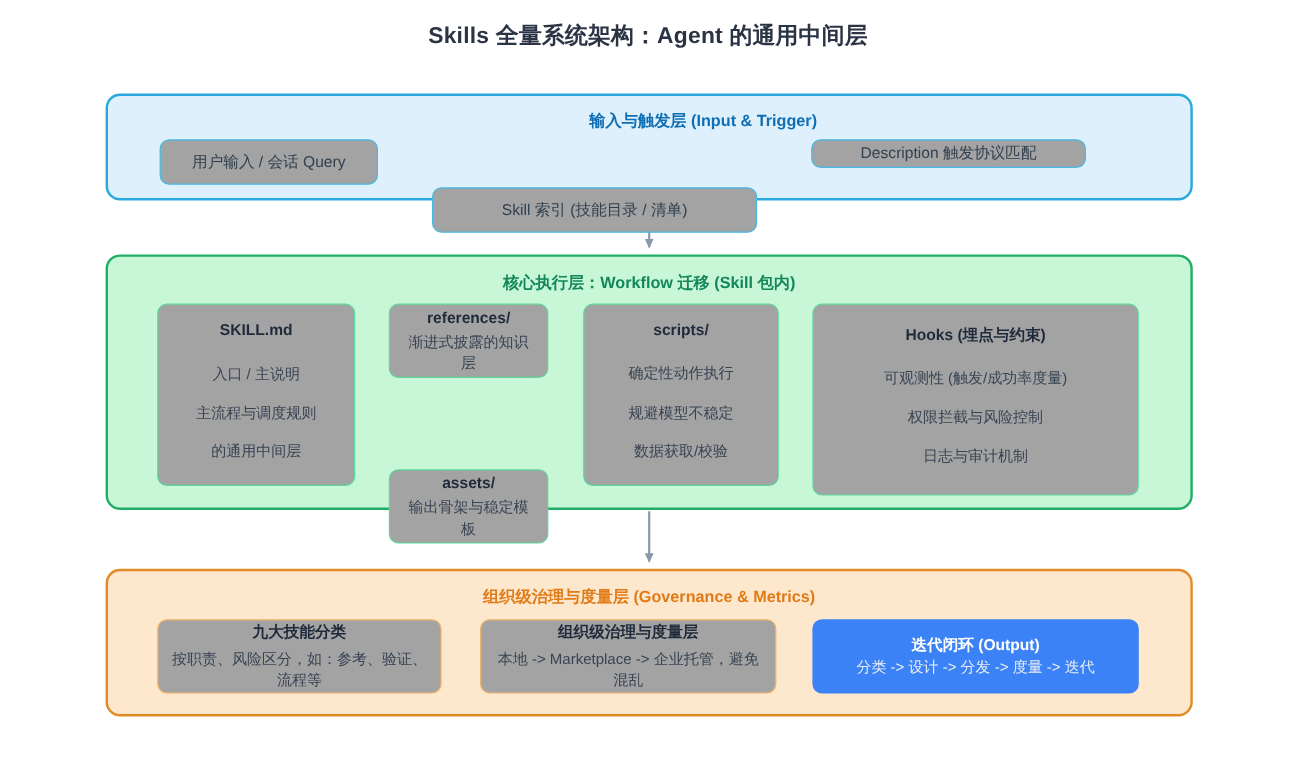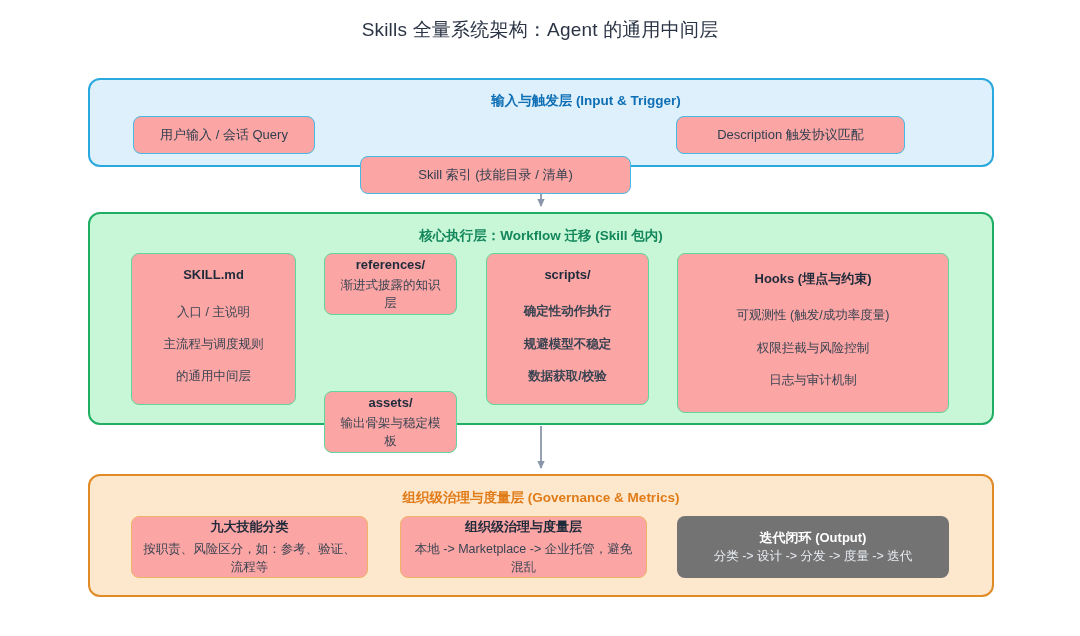--- a/index.html
+++ b/index.html
@@ -18,21 +18,21 @@
   }
 
   
   #page-title {
     position: absolute;
     left: 0;
     top: 17px;
     width: 1080px;
     text-align: center;
     font-size: 19px;
-    font-weight: normal;
+    font-weight: bold;
     letter-spacing: 0.2px;
     color: #2b3445;
   }
 
   
   .layer {
     position: absolute;
     box-sizing: border-box;
     border-radius: 12px;
   }
@@ -75,21 +75,21 @@
     height: 123px;
     background: #fde8ce;
     border: 2px solid #e08b26;
   }
   #layer-gov .layer-title { top: 13px; color: #e07b18; }
 
   
   .node {
     position: absolute;
     box-sizing: border-box;
-    background: #fca5a5;
+    background: #a3a3a3;
     border-radius: 8px;
     display: flex;
     flex-direction: column;
     align-items: center;
     justify-content: center;
     text-align: center;
     padding: 6px 10px;
   }
   .node .n-title {
     font-size: 13px;
@@ -101,43 +101,43 @@
     font-size: 12.5px;
     color: #394452;
     line-height: 1.45;
   }
 
   
   .node-blue { border: 1.6px solid #46b9e4; }
   .node-blue .n-title { font-weight: normal; font-size: 13px; color: #31404f; }
   #n-query  { left: 133px; top: 116px; width: 182px; height: 38px; }
   #n-index  { left: 360px; top: 116px; width: 271px; height: 38px; margin-top: 40px; }
-  #n-desc   { left: 676px; top: 116px; width: 229px; height: 38px; }
+  #n-desc   { left: 676px; top: 116px; width: 229px; height: 24px; }
 
   
   .node-green { border: 1.6px solid #5fd69b; }
   #n-skillmd   { left: 131px; top: 253px; width: 165px; height: 152px; }
   #n-skillmd .n-title { margin-bottom: 12px; }
   #n-skillmd .n-line  { margin: 7px 0; }
   #n-references{ left: 324px; top: 253px; width: 133px; height: 62px; }
   #n-assets    { left: 324px; top: 343px; width: 133px; height: 62px; margin-top: 48px; }
   #n-scripts   { left: 486px; top: 253px; width: 163px; height: 152px; }
   #n-scripts .n-title { margin-bottom: 11px; }
-  #n-scripts .n-line  { margin: 7px 0; font-weight: bold; }
+  #n-scripts .n-line  { margin: 7px 0; }
   #n-hooks     { left: 677px; top: 253px; width: 272px; height: 160px; }
   #n-hooks .n-title { margin-bottom: 11px; }
   #n-hooks .n-line  { margin: 7px 0; }
   #n-references .n-title, #n-assets .n-title { margin-bottom: 2px; }
 
   
   .node-orange { border: 1.6px solid #f0b468; }
   #n-cats  { left: 131px; top: 516px; width: 237px; height: 62px; }
   #n-dist  { left: 400px; top: 516px; width: 247px; height: 62px; }
   #n-out   { left: 677px; top: 516px; width: 272px; height: 62px;
-             background: #737373; border: none; }
+             background: #3b82f6; border: none; }
   #n-out .n-title { color: #ffffff; }
   #n-out .n-line  { color: #e8edf3; }
   #n-cats .n-title, #n-dist .n-title { margin-bottom: 4px; }
 
   
   svg.wires {
     position: absolute;
     left: 0; top: 0;
     width: 1080px; height: 636px;
     pointer-events: none;

